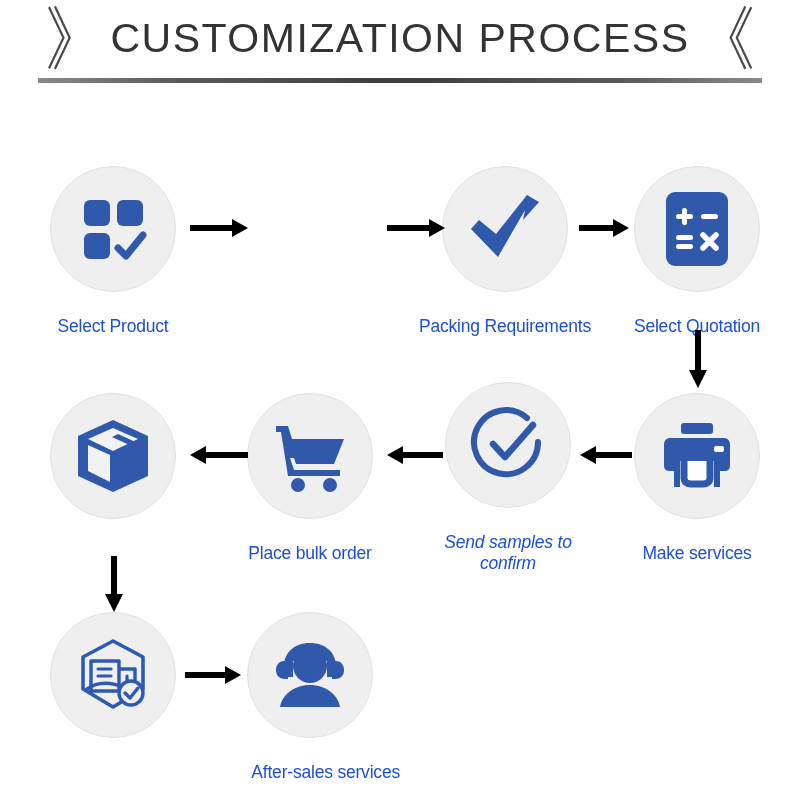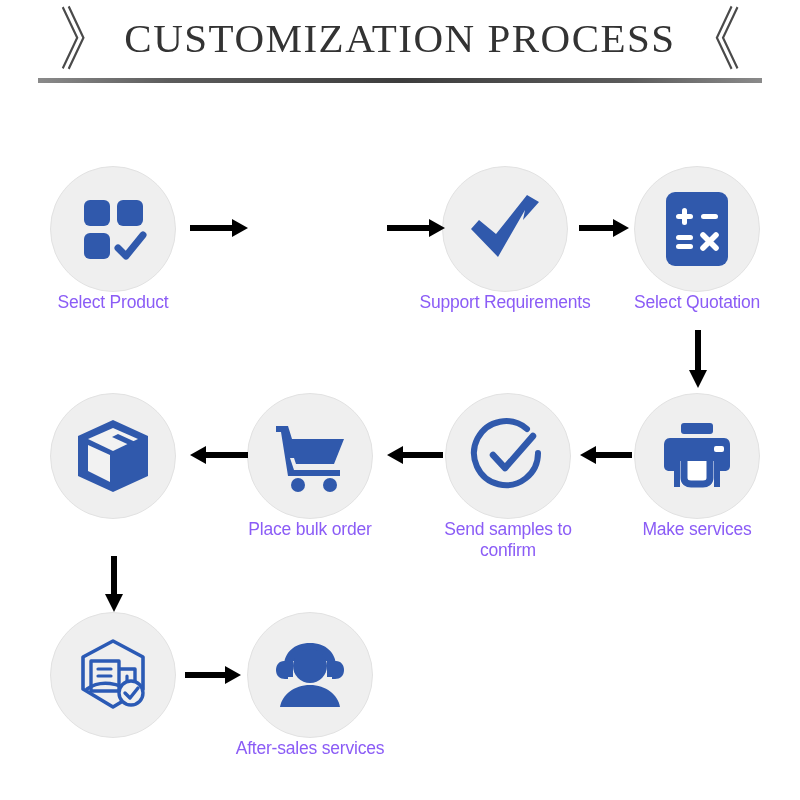--- a/index.html
+++ b/index.html
@@ -20,40 +20,40 @@
   }
   .chev{
     font-size:60px;line-height:60px;color:#4a4a4a;
     font-family:"DejaVu Sans", sans-serif;font-weight:400;
     transform:scaleY(1.18);
   }
   .chev.left{margin-right:2px;}
   .chev.right{margin-left:2px;}
   .title-text{
     font-size:41px;letter-spacing:1.5px;color:#333333;
-    font-family:Liberation Serif, serif;font-weight:400;
+    font-family:Liberation Sans, sans-serif;font-weight:400;
     white-space:nowrap;
   }
   .rule{
     position:absolute;left:38px;top:78px;width:724px;height:5px;
     background:linear-gradient(to right,#8a8a8a 0%,#5c5c5c 18%,#3d3d3d 50%,#5c5c5c 82%,#8a8a8a 100%);
   }
 
   
   .node{position:absolute;width:180px;text-align:center;}
   .bubble{
     width:124px;height:124px;border-radius:50%;
     background:#efefef;border:1px solid #e2e2e2;
     margin:0 auto;
     display:flex;align-items:center;justify-content:center;
   }
   .bubble svg{display:block;}
   .node-label{
-    margin-top:0;
-    font-size:17.5px;line-height:21px;color:#8b5cf6;
+    margin-top:24px;
+    font-size:17.5px;line-height:21px;color:#1d4ed8;
     font-family:"Liberation Sans", sans-serif;
     letter-spacing:-0.2px;
     white-space:pre-line;
   }
 
   
   .arrow{position:absolute;}
   .arrow svg{display:block;}
 </style>
 </head>
@@ -82,21 +82,21 @@
     <div class="node-label">Select Product</div>
   </div>
 
 
   <div class="node" style="left:415px;top:166px;">
     <div class="bubble">
       <svg width="80" height="80" viewBox="0 0 80 80">
         <path d="M6 40 L14 31 L31 45 L62 6 L74 13 L58 31 L60 21 L33 68 Z" fill="#3059AC"></path>
       </svg>
     </div>
-    <div class="node-label">Support Requirements</div>
+    <div class="node-label">Packing Requirements</div>
   </div>
 
   <div class="node" style="left:607px;top:166px;">
     <div class="bubble">
       <svg width="66" height="78" viewBox="0 0 66 78">
         <rect x="2" y="2" width="62" height="74" rx="9" fill="#3059AC"></rect>
         <rect x="12" y="24" width="17" height="5" rx="2.5" fill="#ffffff"></rect>
         <rect x="18" y="18" width="5" height="17" rx="2.5" fill="#ffffff"></rect>
         <rect x="37" y="24" width="17" height="5" rx="2.5" fill="#ffffff"></rect>
         <rect x="12" y="45" width="17" height="5" rx="2.5" fill="#ffffff"></rect>
@@ -113,21 +113,21 @@
         <rect x="23" y="2" width="32" height="11" rx="3" fill="#3059AC"></rect>
         <path d="M12 17 L66 17 C70 17 72 20 72 24 L72 45 C72 48 70 50 66 50 L62 50 L62 60 L62 66 L56 66 L56 50 L22 50 L22 66 L16 66 L16 50 L12 50 C8 50 6 48 6 45 L6 24 C6 20 8 17 12 17 Z" fill="#3059AC"></path>
         <rect x="56" y="25" width="10" height="6" rx="2" fill="#ffffff"></rect>
         <path d="M22 40 L56 40 L56 58 C56 63 52 66 47 66 L31 66 C26 66 22 63 22 58 Z" fill="#ffffff"></path>
         <path d="M26 40 L26 57 C26 61 29 63 33 63 L45 63 C49 63 52 61 52 57 L52 40" fill="none" stroke="#3059AC" stroke-width="7" stroke-linejoin="round"></path>
       </svg>
     </div>
     <div class="node-label">Make services</div>
   </div>
 
-  <div class="node" style="left:418px;top:393px;">
+  <div class="node" style="left:418px;top:382px;font-style:italic;">
     <div class="bubble">
       <svg width="78" height="78" viewBox="0 0 78 78">
         <path d="M58 12 A32 32 0 1 0 69 36" fill="none" stroke="#3059AC" stroke-width="6" stroke-linecap="round"></path>
         <path d="M24 38 L36 51 L64 19" fill="none" stroke="#3059AC" stroke-width="6.5" stroke-linecap="round" stroke-linejoin="round"></path>
       </svg>
     </div>
     <div class="node-label">Send samples to confirm</div>
   </div>
 
   <div class="node" style="left:220px;top:393px;">
@@ -160,21 +160,21 @@
         <path d="M46 34 L62 34 L62 56 L46 56" fill="none" stroke="#2B5AB5" stroke-width="3.4" stroke-linejoin="round"></path>
         <path d="M25 34 L38 34 M25 41 L38 41" stroke="#2B5AB5" stroke-width="3.2" stroke-linecap="round"></path>
         <path d="M54 41 L54 49" stroke="#2B5AB5" stroke-width="3.2" stroke-linecap="round"></path>
         <path d="M14 54 C28 44 46 48 60 58" fill="none" stroke="#2B5AB5" stroke-width="3.4" stroke-linecap="round"></path>
         <circle cx="58" cy="58" r="12" fill="#f0f0f0" stroke="#2B5AB5" stroke-width="3.4"></circle>
         <path d="M52 58 L57 63 L65 53" fill="none" stroke="#2B5AB5" stroke-width="3.4" stroke-linecap="round" stroke-linejoin="round"></path>
       </svg>
     </div>
   </div>
 
-  <div class="node" style="left:220px;top:612px;">
+  <div class="node" style="left:220px;top:612px;text-align:right;">
     <div class="bubble">
       <svg width="80" height="72" viewBox="0 0 80 72">
         <path d="M40 4 C24 4 14 14 14 27 L14 34 C14 37 16 38 19 38 L23 38 L23 22 L57 22 L57 38 L61 38 C64 38 66 37 66 34 L66 27 C66 14 56 4 40 4 Z" fill="#3059AC"></path>
         <path d="M14 22 C9 22 6 26 6 31 C6 37 10 40 15 40 L18 40 L18 22 Z" fill="#3059AC"></path>
         <path d="M66 22 C71 22 74 26 74 31 C74 37 70 40 65 40 L62 40 L62 22 Z" fill="#3059AC"></path>
         <circle cx="40" cy="27" r="17" fill="#3059AC"></circle>
         <path d="M40 46 C56 46 68 56 70 68 L10 68 C12 56 24 46 40 46 Z" fill="#3059AC"></path>
       </svg>
     </div>
     <div class="node-label">After-sales services</div>

